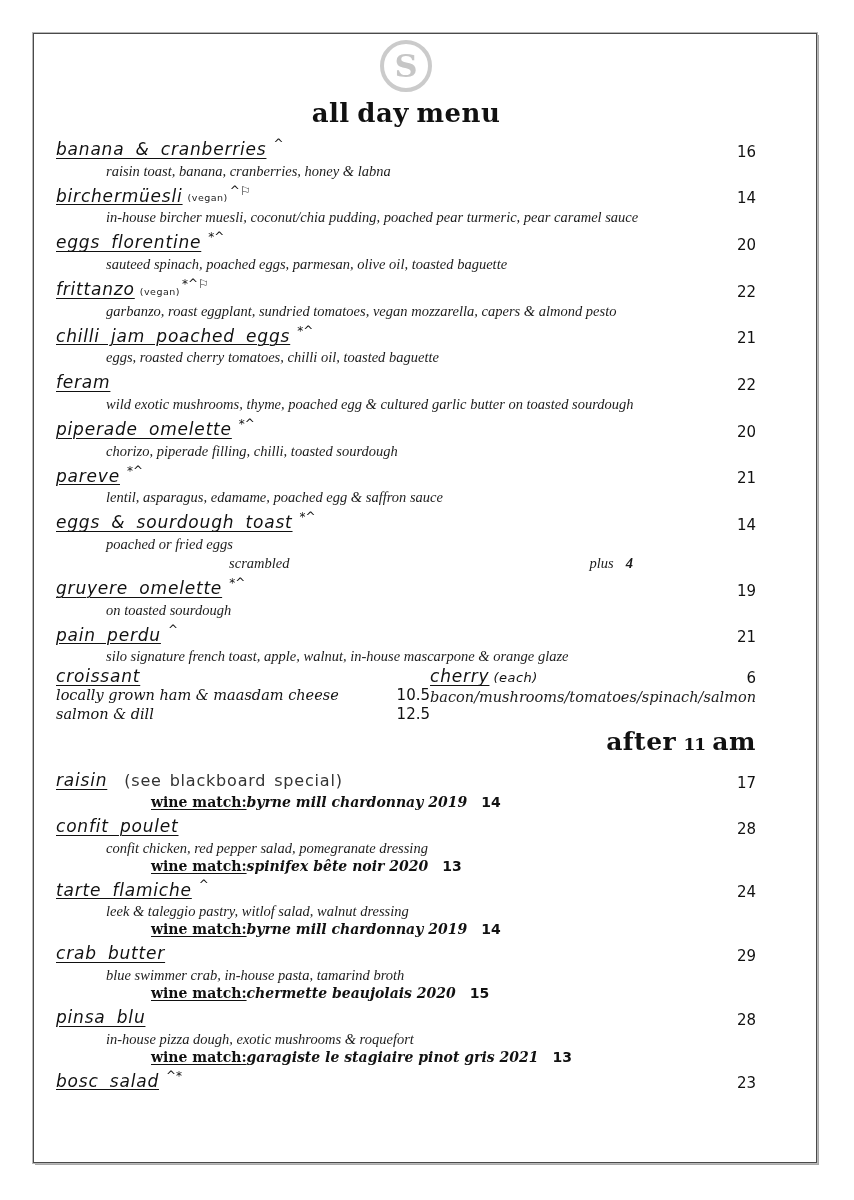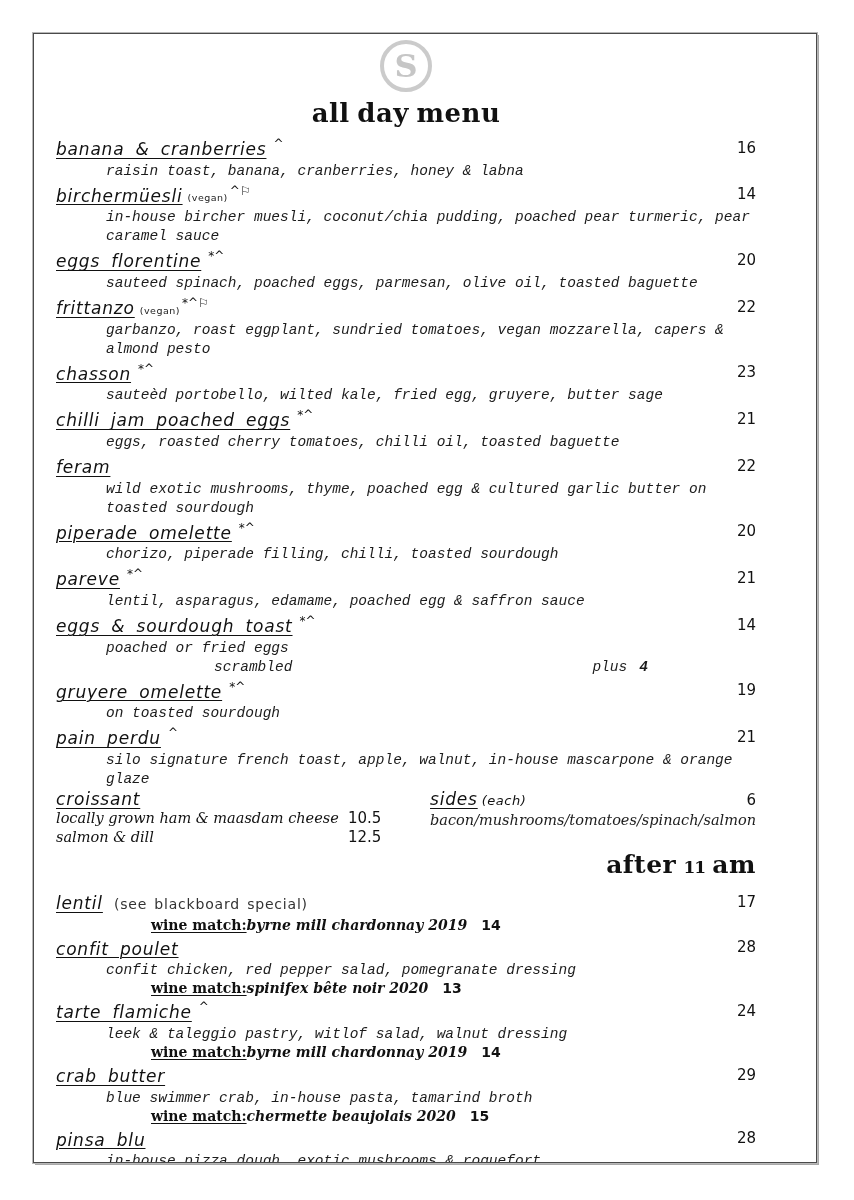--- a/index.html
+++ b/index.html
@@ -13,49 +13,49 @@
   .logo {
     width:44px; height:44px; margin:2px auto 0; border:4px solid #cbcbcb; border-radius:50%;
     color:#c6c6c6; font-family:"DejaVu Serif", serif; font-weight:bold; font-size:32px;
     line-height:44px; text-align:center;
   }
   .title {
     text-align:center; font-family:"DejaVu Serif", serif; font-weight:bold;
     font-size:26px; line-height:30px; margin-top:6px; letter-spacing:0.5px; word-spacing:-2px;
   }
   .menu { margin-top:6px; }
-  .irow { display:flex; justify-content:space-between; align-items:center; line-height:20px; }
+  .irow { display:flex; justify-content:space-between; align-items:flex-end; line-height:20px; }
   .iname { font-family:"DejaVu Sans", sans-serif; font-style:italic; font-size:17px; letter-spacing:0.8px; word-spacing:5px; white-space:nowrap; }
   .nm { text-decoration:underline; text-decoration-thickness:1px; text-underline-offset:3px; }
   .note { font-style:normal; font-size:9.5px; letter-spacing:0.5px; word-spacing:0; margin-left:5px; color:#222; }
   .mk { font-style:normal; font-size:12px; vertical-align:super; letter-spacing:0; word-spacing:0; margin-left:2px; }
-  .bbnote { font-style:normal; font-size:14px; letter-spacing:0.8px; word-spacing:2px; color:#333; margin-left:4px; }
+  .bbnote { font-style:normal; font-size:16px; letter-spacing:0.8px; word-spacing:2px; color:#333; margin-left:10px; }
   .price { font-family:"DejaVu Sans", sans-serif; font-size:15px; font-style:normal; }
   .desc {
-    font-family:Liberation Mono, monospace; font-style:italic; font-size:14.5px;
+    font-family:Liberation Serif, serif; font-style:italic; font-size:14.5px;
     line-height:19px; margin-left:50px; color:#1c1c1c;
   }
   .desc2row { display:flex;justify-content:center; }
   .plus-label { margin-left:300px; }
   .plus-val { font-weight:bold; margin-left:12px; }
   .wine { margin-left:95px; font-family:"DejaVu Serif", serif; font-weight:bold; font-size:14px; line-height:18px; }
   .wl { text-decoration:underline; text-underline-offset:2px; }
   .wt { font-style:italic; }
   .wp { font-family:"DejaVu Sans", sans-serif; font-size:14px; margin-left:14px; }
   .after11 .irow { line-height:20px; }
   .after11 .desc { line-height:18px; }
   .h2 {
     text-align:right; font-family:"DejaVu Serif", serif; font-weight:bold;
     font-size:25px; line-height:30px; margin-top:3px; letter-spacing:0.5px; word-spacing:-2px;
   }
   .h2 .small-num { font-size:17px; letter-spacing:-1px; }
   .croissant-block { display:flex; line-height:19px; }
   .cleft { width:392px; }
   .cright { flex:1; }
-  .crow { display:flex; align-items:baseline; }
+  .crow { display:flex; align-items:baseline;justify-content:space-between; }
   .ctext { font-family:"DejaVu Serif", serif; font-style:italic; font-size:14.5px; line-height:19px; flex:0 0 292px; }
   .cprice { font-size:15px; }
   .each { font-size:13px; margin-left:4px; letter-spacing:0.5px;margin-top:44px; }
   .sdesc { font-family:"DejaVu Serif", serif; font-style:italic; font-size:14.5px; line-height:19px; color:#1c1c1c; }
 </style>
 </head>
 <body>
 
 <div class="sheet">
 
@@ -90,27 +90,20 @@
     </div>
 
     <div class="item">
       <div class="irow">
           <span class="iname"><span class="nm">frittanzo</span><span class="note">(vegan)</span><span class="mk">*^⚐</span></span>
           <span class="price">22</span>
         </div>
       <div class="desc">garbanzo, roast eggplant, sundried tomatoes, vegan mozzarella, capers &amp; almond pesto</div>
     </div>
 
-    <div class="item">
-      <div class="irow">
-          <span class="iname"><span class="nm">chasson</span><span class="note"></span><span class="mk">*^</span></span>
-          <span class="price">23</span>
-        </div>
-      <div class="desc">sauteèd portobello, wilted kale, fried egg, gruyere, butter sage</div>
-    </div>
 
     <div class="item">
       <div class="irow">
           <span class="iname"><span class="nm">chilli jam poached eggs</span><span class="note"></span><span class="mk">*^</span></span>
           <span class="price">21</span>
         </div>
       <div class="desc">eggs, roasted cherry tomatoes, chilli oil, toasted baguette</div>
     </div>
 
     <div class="item">
@@ -175,35 +168,35 @@
             <span class="ctext">locally grown ham &amp; maasdam cheese</span>
             <span class="cprice">10.5</span>
           </div>
         <div class="crow">
             <span class="ctext">salmon &amp; dill</span>
             <span class="cprice">12.5</span>
           </div>
       </div>
       <div class="cright">
         <div class="irow">
-            <span class="iname"><span class="nm">sides</span><span class="each">(each)</span></span>
+            <span class="iname"><span class="nm">cherry</span><span class="each">(each)</span></span>
             <span class="price">6</span>
           </div>
         <div class="sdesc">bacon/mushrooms/tomatoes/spinach/salmon</div>
       </div>
     </div>
   </div>
 
   <div class="h2"><span>after</span> <span class="small-num">11</span> <span>am</span></div>
 
   <div class="menu after11">
 
     <div class="item">
       <div class="irow">
-          <span class="iname"><span class="nm">lentil</span><span class="note"></span><span class="mk"></span><span class="bbnote">(see blackboard special)</span></span>
+          <span class="iname"><span class="nm">raisin</span><span class="note"></span><span class="mk"></span><span class="bbnote">(see blackboard special)</span></span>
           <span class="price">17</span>
         </div>
       <div class="desc"></div>
       <div class="wine"><span class="wl">wine match:</span><span class="wt">byrne mill chardonnay 2019</span><span class="wp">14</span></div>
     </div>
 
     <div class="item">
       <div class="irow">
           <span class="iname"><span class="nm">confit poulet</span><span class="note"></span><span class="mk"></span></span>
           <span class="price">28</span>

